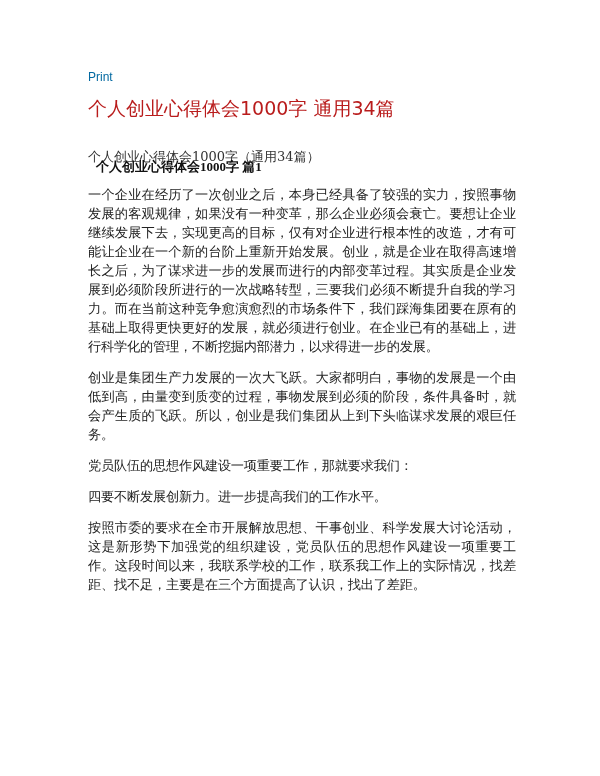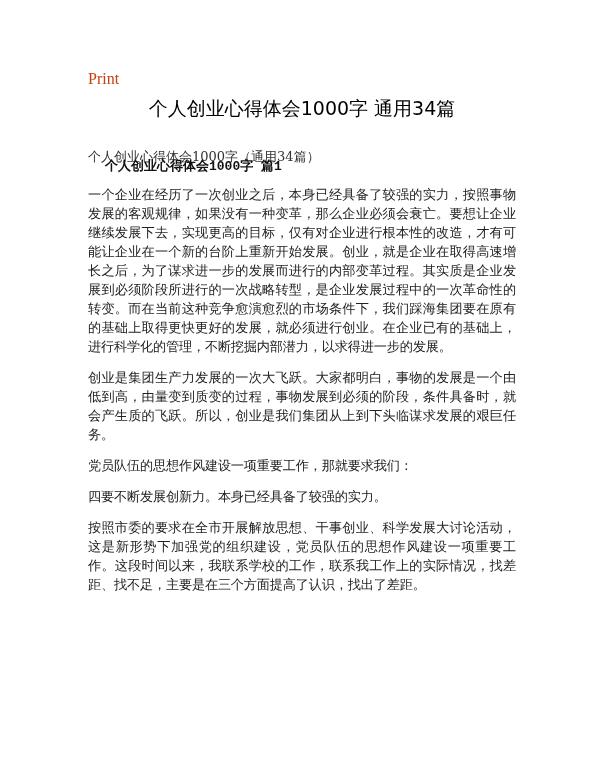--- a/index.html
+++ b/index.html
@@ -1,34 +1,34 @@
 <!DOCTYPE html>
 <html><head>
 <meta charset="utf-8">
 <style>
   html, body { margin: 0; padding: 0; background: #ffffff; }
   body { width: 600px; height: 776px; overflow: hidden; position: relative; color: #1a1a1a; }
   .page { position: absolute; left: 88px; top: 0; width: 428px; }
-  .print { position: absolute; top: 70px; left: 0; font-family: Liberation Serif, serif; font-size: 16px; color: #c2410c; }
-  .title { position: absolute; top: 96px; left: 0; width: 428px; text-align: center; font-family: "DejaVu Sans", sans-serif; font-size: 19px; color: #000000; }
+  .print { position: absolute; top: 70px; left: 0; font-family: Liberation Sans, sans-serif; font-size: 12px; color: #0369a1; }
+  .title { position: absolute; top: 96px; left: 0; width: 428px; font-family: "DejaVu Sans", sans-serif; font-size: 19px; color: #b91c1c; }
   .subtitle { position: absolute; top: 148px; left: 0; font-family: "DejaVu Serif", serif; font-size: 13px; color: #333; }
   .content { position: absolute; top: 157px; left: 0; width: 428px; }
-  .heading { font-family: Liberation Mono, monospace; font-weight: bold; font-size: 13px; margin: 0 0 8px 17px; line-height: 20px; color: #111; }
+  .heading { font-family: Liberation Serif, serif; font-weight: bold; font-size: 13px; margin: 0 0 8px 8px; line-height: 20px; color: #111; }
   .para { font-family: "DejaVu Sans", sans-serif; font-size: 13.2px; line-height: 19px; margin: 0 0 12px 0; color: #222; text-align: justify; letter-spacing: -0.2px; }
 </style>
 </head>
 <body>
 
 <div class="page">
   <div class="print">Print</div>
   <div class="title">个人创业心得体会1000字 通用34篇</div>
   <div class="subtitle">个人创业心得体会1000字（通用34篇）</div>
 
   <div class="content">
     <div class="heading">个人创业心得体会1000字 篇1</div>
-    <p class="para">一个企业在经历了一次创业之后，本身已经具备了较强的实力，按照事物发展的客观规律，如果没有一种变革，那么企业必须会衰亡。要想让企业继续发展下去，实现更高的目标，仅有对企业进行根本性的改造，才有可能让企业在一个新的台阶上重新开始发展。创业，就是企业在取得高速增长之后，为了谋求进一步的发展而进行的内部变革过程。其实质是企业发展到必须阶段所进行的一次战略转型，是企业发展过程中的一次革命性的转变。而在当前这种竞争愈演愈烈的市场条件下，我们踩海集团要在原有的基础上取得更快更好的发展，就必须进行创业。在企业已有的基础上，进行科学化的管理，不断挖掘内部潜力，以求得进一步的发展。</p>
+    <p class="para">一个企业在经历了一次创业之后，本身已经具备了较强的实力，按照事物发展的客观规律，如果没有一种变革，那么企业必须会衰亡。要想让企业继续发展下去，实现更高的目标，仅有对企业进行根本性的改造，才有可能让企业在一个新的台阶上重新开始发展。创业，就是企业在取得高速增长之后，为了谋求进一步的发展而进行的内部变革过程。其实质是企业发展到必须阶段所进行的一次战略转型，三要我们必须不断提升自我的学习力。而在当前这种竞争愈演愈烈的市场条件下，我们踩海集团要在原有的基础上取得更快更好的发展，就必须进行创业。在企业已有的基础上，进行科学化的管理，不断挖掘内部潜力，以求得进一步的发展。</p>
     <p class="para">创业是集团生产力发展的一次大飞跃。大家都明白，事物的发展是一个由低到高，由量变到质变的过程，事物发展到必须的阶段，条件具备时，就会产生质的飞跃。所以，创业是我们集团从上到下头临谋求发展的艰巨任务。</p>
     <p class="para">党员队伍的思想作风建设一项重要工作，那就要求我们：</p>
-    <p class="para">四要不断发展创新力。本身已经具备了较强的实力。</p>
+    <p class="para">四要不断发展创新力。进一步提高我们的工作水平。</p>
 
     <p class="para">按照市委的要求在全市开展解放思想、干事创业、科学发展大讨论活动，这是新形势下加强党的组织建设，党员队伍的思想作风建设一项重要工作。这段时间以来，我联系学校的工作，联系我工作上的实际情况，找差距、找不足，主要是在三个方面提高了认识，找出了差距。</p>
   </div>
 </div>
 
 </body></html>

